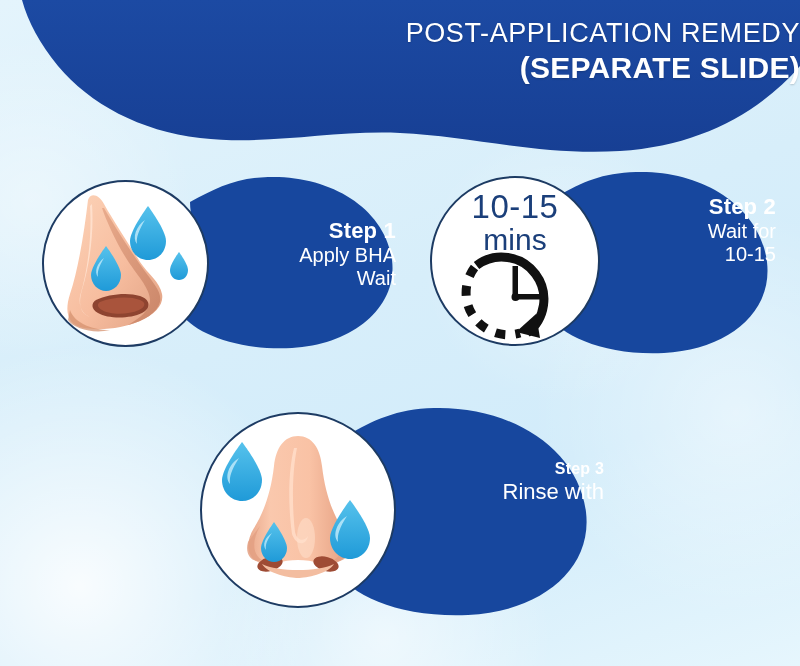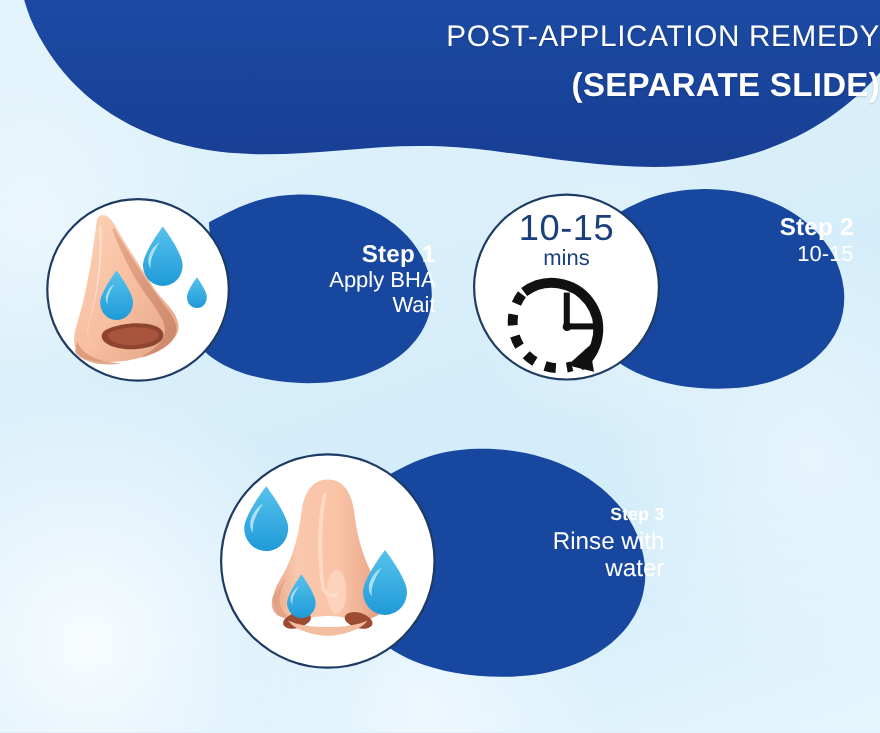--- a/index.html
+++ b/index.html
@@ -24,21 +24,21 @@
   .banner-svg{display:block;width:800px;height:165px;}
   .banner-text{
     position:absolute;left:0;top:18px;width:800px;text-align:right;
     color:#ffffff;line-height:1.12;
   }
   .banner-line1{
     font-size:27px;font-weight:400;letter-spacing:.6px;
     text-shadow:0 1px 2px rgba(0,0,0,.18);
   }
   .banner-line2{
-    font-size:30px;font-weight:bold;letter-spacing:.3px;margin-top:13px;
+    font-size:30px;font-weight:bold;letter-spacing:.3px;margin-top:3px;
     text-shadow:0 1px 2px rgba(0,0,0,.18);
   }
 
   
   .step{position:absolute;}
   .blob{position:absolute;left:0;top:0;}
   .blob svg{display:block;}
   .circle{
     position:absolute;border-radius:50%;
     background:#ffffff;border:2px solid #1d3b63;
@@ -48,21 +48,21 @@
     position:absolute;color:#ffffff;text-align:right;line-height:1.16;
   }
   .steptitle{font-size:22px;font-weight:bold;letter-spacing:.2px;}
   .stepdesc{font-size:20px;font-weight:400;}
 
   .clocktext{
     position:absolute;text-align:center;color:#1b3f7a;
     line-height:1.0;font-weight:400;
   }
   .clocktext .big{font-size:33px;letter-spacing:.5px;}
-  .clocktext .small{font-size:20px;display:block;margin-top:2px;}
+  .clocktext .small{font-size:30px;display:block;margin-top:2px;}
   .art{position:absolute;left:0;top:0;}
   .art svg{display:block;}
 </style>
 </head>
 <body>
 
 <div id="stage">
 
   <div class="banner-wrap">
     <svg class="banner-svg" viewBox="0 0 800 165" preserveAspectRatio="none">
@@ -183,20 +183,21 @@
                  C272,2 330,38 337,94
                  C343,146 296,182 234,185
                  C176,188 130,168 118,146
                  C130,124 136,106 136,90
                  C136,60 128,42 128,28 Z" fill="#17479e"></path>
       </svg>
     </div>
 
     <div class="steptext" style="left:150px;top:26px;width:196px;">
       <div class="steptitle">Step 2</div>
+      <div class="stepdesc">Wait for</div>
       <div class="stepdesc">10-15</div>
     </div>
 
     <div class="circle" style="left:0px;top:8px;width:170px;height:170px;">
 
       <div class="clocktext" style="left:0;top:12px;width:166px;">
         <span class="big">10-15</span>
         <span class="small">mins</span>
       </div>
 
@@ -229,21 +230,20 @@
                  C397,167 342,208 272,211
                  C206,214 154,192 140,166
                  C154,142 160,120 160,102
                  C160,68 150,48 150,32 Z" fill="#17479e"></path>
       </svg>
     </div>
 
     <div class="steptext" style="left:182px;top:56px;width:226px;">
       <div class="steptitle" style="font-size:16px;">Step 3</div>
       <div class="stepdesc" style="font-size:22px;">Rinse with</div>
-      <div class="stepdesc" style="font-size:22px;">water</div>
     </div>
 
     <div class="circle" style="left:4px;top:8px;width:196px;height:196px;">
       <div class="art">
         <svg width="192" height="192" viewBox="0 0 192 192">
           <defs>
             <linearGradient id="skinB" x1="0" y1="0" x2="1" y2="0">
               <stop offset="0%" stop-color="#e9a98c"></stop>
               <stop offset="22%" stop-color="#fac8ad"></stop>
               <stop offset="62%" stop-color="#f9c2a5"></stop>

